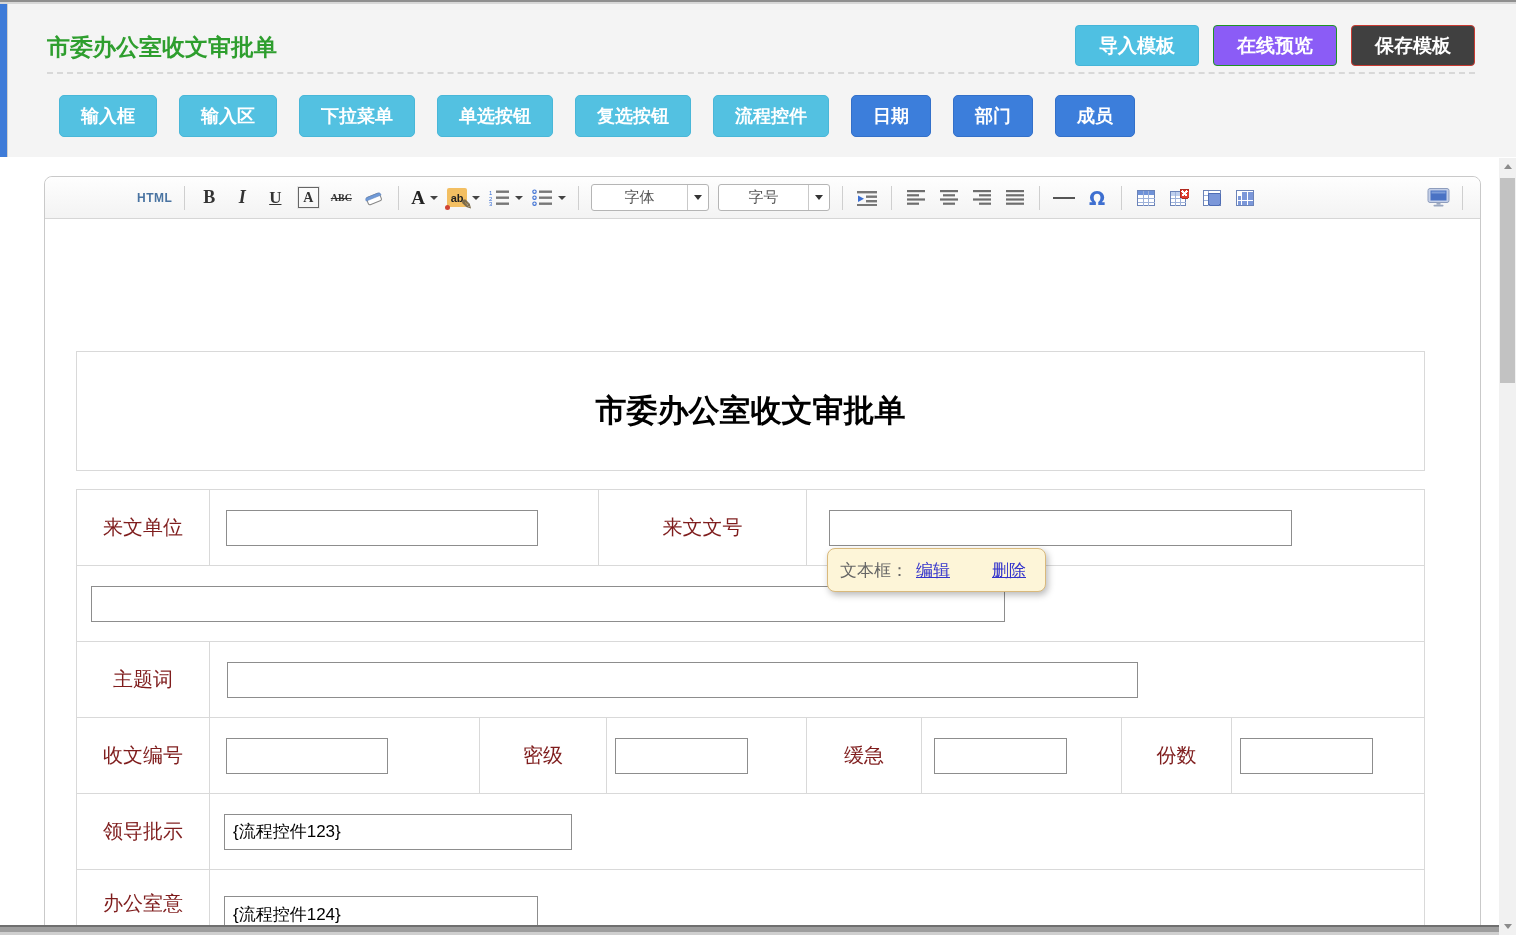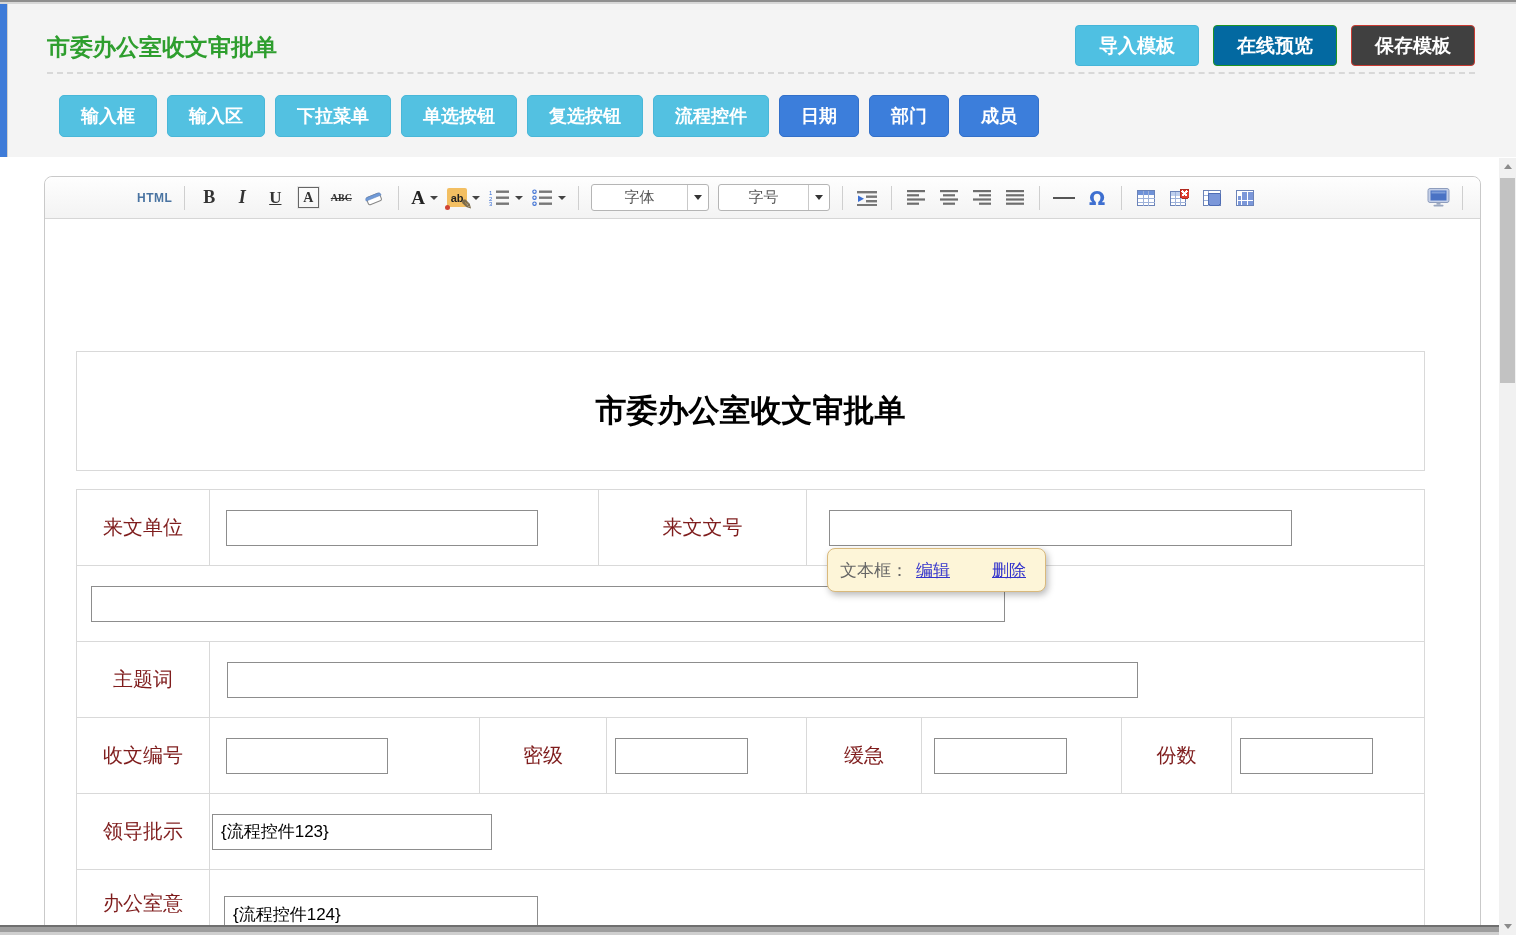--- a/index.html
+++ b/index.html
@@ -15,24 +15,24 @@
     background:linear-gradient(#6f6f6f 0 2px,#9e9e9e 2px 7px,#cfcfcf 7px 10px); }
 
   
   .header { position:absolute; top:4px; left:8px; width:1508px; height:153px; background:#f4f4f4; }
   .header-title { position:absolute; left:39px; top:28px; color:#2e9e2e;
     font:bold 23px "Liberation Serif", serif; }
   .header-actions { position:absolute; right:41px; top:21px; display:flex; gap:14px; }
   .hbtn { height:41px; padding:0 23px; border-radius:4px; color:#fff; cursor:pointer;
     font:bold 19px "Liberation Serif", serif; display:flex; align-items:center; border:1px solid transparent; }
   .hbtn.import { background:#4fc0e2; border-color:#45b5d8; }
-  .hbtn.preview{ background:#0369a1; border-color:#1f9424; }
+  .hbtn.preview{ background:#8b5cf6; border-color:#1f9424; }
   .hbtn.save   { background:#404040; border-color:#c93a31; }
   .dashed { position:absolute; top:68px; left:39px; right:41px; border-top:2px dashed #d8d8d8; }
-  .widgets { position:absolute; left:39px; top:91px; display:flex; gap:10px;padding-left:12px; }
+  .widgets { position:absolute; left:39px; top:91px; display:flex; gap:22px;padding-left:12px; }
   .wbtn { height:42px; padding:0 21px; border-radius:5px; color:#fff; cursor:pointer;
     font:bold 18px "Liberation Serif", serif; display:flex; align-items:center; }
   .wbtn.light { background:#53c1e1; border:1px solid #49b7d8; }
   .wbtn.dark  { background:#3c7edb; border:1px solid #3370c9; }
 
   
   .editor { position:absolute; left:44px; top:176px; width:1437px; height:759px;
     background:#fff; border:1px solid #c9c9c9; border-radius:8px 8px 0 0; }
   .toolbar { height:42px; display:flex; align-items:center; gap:9px;
     padding:0 14px 0 92px; border-bottom:1px solid #d6d6d6; border-radius:8px 8px 0 0;
@@ -353,21 +353,21 @@
           <input class="inp" style="width: 133px; margin-left: 12px;" value="">
         </div>
         <div class="fcell lbl" style="width:110px">份数</div>
         <div class="fcell last">
           <input class="inp" style="width: 133px; margin-left: 8px;" value="">
         </div>
       </div>
       <div class="frow">
         <div class="fcell lbl" style="width:133px">领导批示</div>
         <div class="fcell last">
-          <input class="inp" style="width: 280px; margin-left: 2px;" value="{流程控件123}">
+          <input class="inp" style="width: 348px; margin-left: 14px;" value="{流程控件123}">
         </div>
       </div>
       <div class="frow r6">
         <div class="fcell lbl" style="width:133px">办公室意</div>
         <div class="fcell last">
           <input class="inp" style="width: 314px; margin-left: 14px;" value="{流程控件124}">
         </div>
       </div>
     </div>
   </div>

